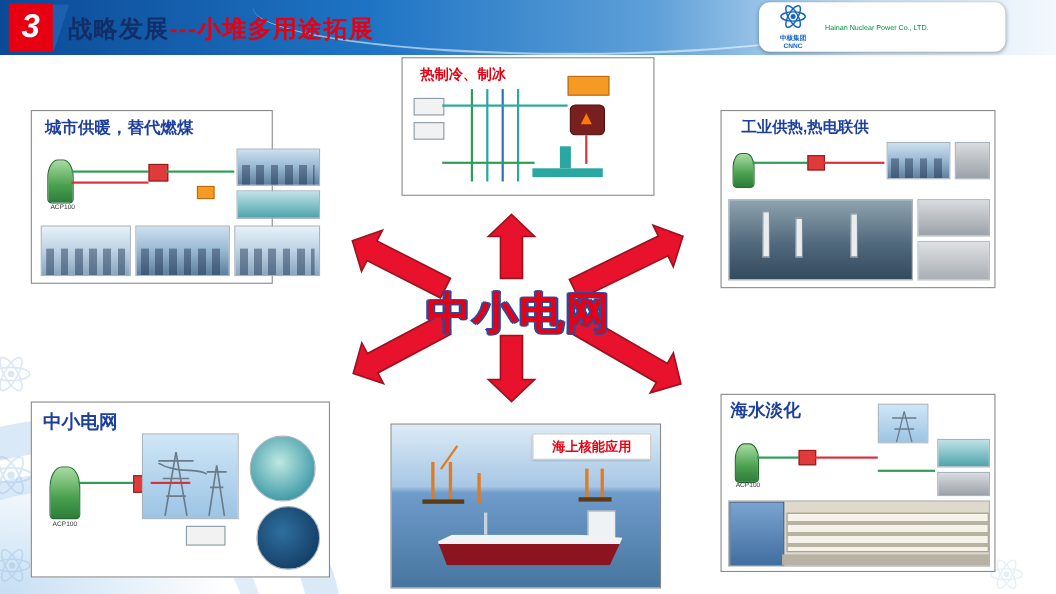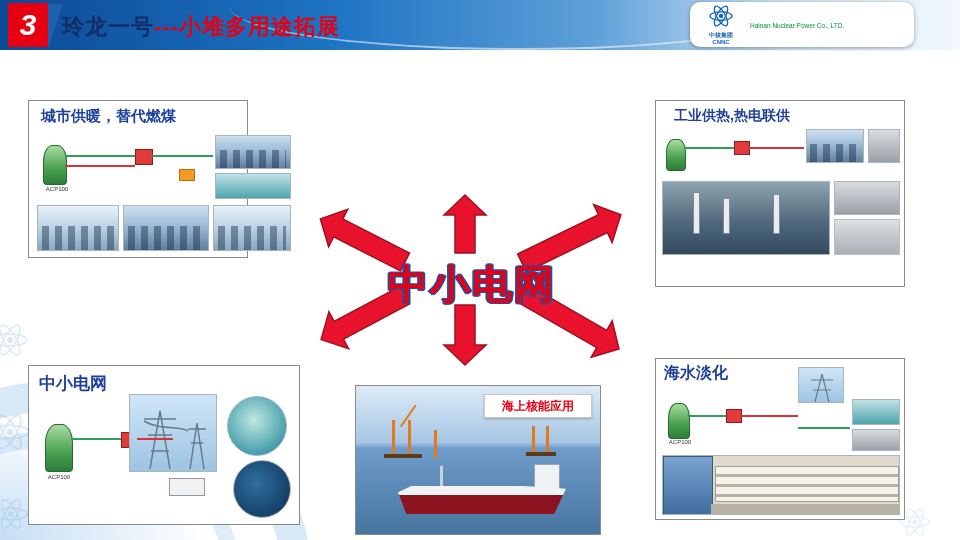--- a/index.html
+++ b/index.html
@@ -131,21 +131,21 @@
       <circle cx="20" cy="20" r="3" fill="#6fa8d8"></circle>
   </svg>
 
   <div class="header">
     <div class="swoosh"></div>
     <div class="badge-blue"></div>
     <div class="badge-red">
       <span>3</span>
     </div>
     <div class="title">
-      <span class="t-main">玲龙一号</span><span class="t-accent">---小堆多用途拓展</span>
+      <span class="t-main">战略发展</span><span class="t-accent">---小堆多用途拓展</span>
     </div>
     <div class="logo-box">
       <div class="logo-mark">
         <svg width="26" height="26" viewBox="0 0 40 40">
           <g stroke="#1565c0" fill="none" stroke-width="2">
               <ellipse cx="20" cy="20" rx="17" ry="6.5"></ellipse>
               <ellipse cx="20" cy="20" rx="17" ry="6.5" transform="rotate(60 20 20)"></ellipse>
               <ellipse cx="20" cy="20" rx="17" ry="6.5" transform="rotate(120 20 20)"></ellipse>
             </g>
           <circle cx="20" cy="20" r="3.5" fill="#1565c0"></circle>
@@ -181,22 +181,39 @@
     <div class="box-red" style="left:106px;top:48px;width:16px;height:14px"></div>
     <div class="pipe" style="left:122px;top:54px;width:62px"></div>
     <div class="box-orange" style="left:150px;top:68px;width:14px;height:10px"></div>
     <div class="photo ph-city sil" style="left:186px;top:34px;width:76px;height:34px"></div>
     <div class="photo ph-teal" style="left:186px;top:72px;width:76px;height:26px"></div>
     <div class="photo ph-winter sil" style="left:8px;top:104px;width:82px;height:46px"></div>
     <div class="photo ph-city sil" style="left:94px;top:104px;width:86px;height:46px"></div>
     <div class="photo ph-winter sil" style="left:184px;top:104px;width:78px;height:46px"></div>
   </div>
 
-
-  <div class="panel" style="left:655px;top:100px;width:250px;height:187px">
+  <div class="panel" style="left:365px;top:52px;width:230px;height:126px">
+    <div class="ptitle redtxt" style="left:16px;top:6px;font-size:13px">热制冷、制冰</div>
+    <div class="schbox" style="left:10px;top:36px;width:26px;height:14px"></div>
+    <div class="schbox" style="left:10px;top:58px;width:26px;height:14px"></div>
+    <div class="pipe v" style="left:62px;top:28px;height:84px;background:#2f9e57"></div>
+    <div class="pipe v teal" style="left:76px;top:28px;height:84px"></div>
+    <div class="pipe v" style="left:90px;top:28px;height:84px;background:#2f6fbd"></div>
+    <div class="pipe v teal" style="left:104px;top:28px;height:84px"></div>
+    <div class="pipe teal" style="left:36px;top:42px;width:114px"></div>
+    <div class="pipe" style="left:36px;top:94px;width:84px"></div>
+    <div class="box-orange" style="left:150px;top:16px;width:36px;height:16px"></div>
+    <div class="boiler" style="left:152px;top:42px;width:30px;height:26px"></div>
+    <div class="flame" style="left:162px;top:50px"></div>
+    <div class="pipe v red-p" style="left:166px;top:70px;height:26px"></div>
+    <div class="pipe teal" style="left:118px;top:100px;width:64px;height:8px"></div>
+    <div class="pipe v teal" style="left:143px;top:80px;height:20px;width:10px"></div>
+  </div>
+
+  <div class="panel" style="left:655px;top:100px;width:250px;height:162px">
     <div class="ptitle blue" style="left:18px;top:6px;font-size:14px">工业供热,热电联供</div>
     <div class="reactor" style="left:10px;top:38px;width:18px;height:30px"></div>
     <div class="pipe" style="left:28px;top:46px;width:50px"></div>
     <div class="box-red" style="left:78px;top:40px;width:14px;height:12px"></div>
     <div class="pipe red-p" style="left:92px;top:46px;width:56px"></div>
     <div class="photo ph-city sil" style="left:150px;top:28px;width:58px;height:34px"></div>
     <div class="photo ph-gray" style="left:212px;top:28px;width:32px;height:34px"></div>
     <div class="photo ph-industry" style="left:6px;top:80px;width:168px;height:74px">
       <div class="stack" style="left:30px;top:10px;height:40px"></div>
       <div class="stack" style="left:60px;top:16px;height:34px"></div>

